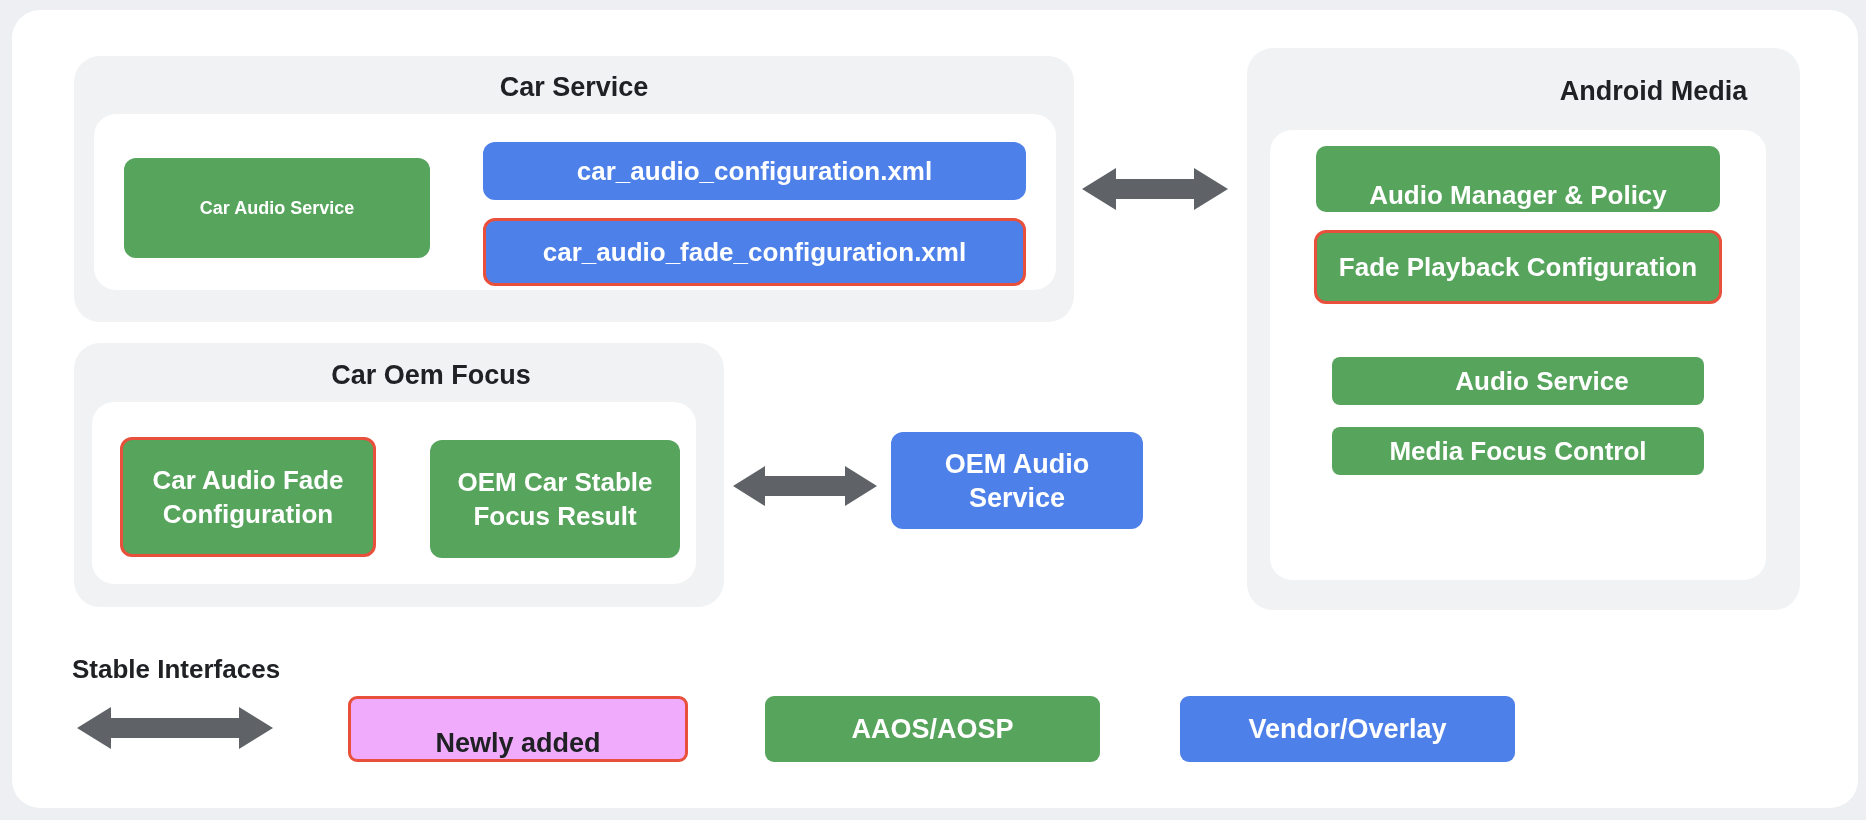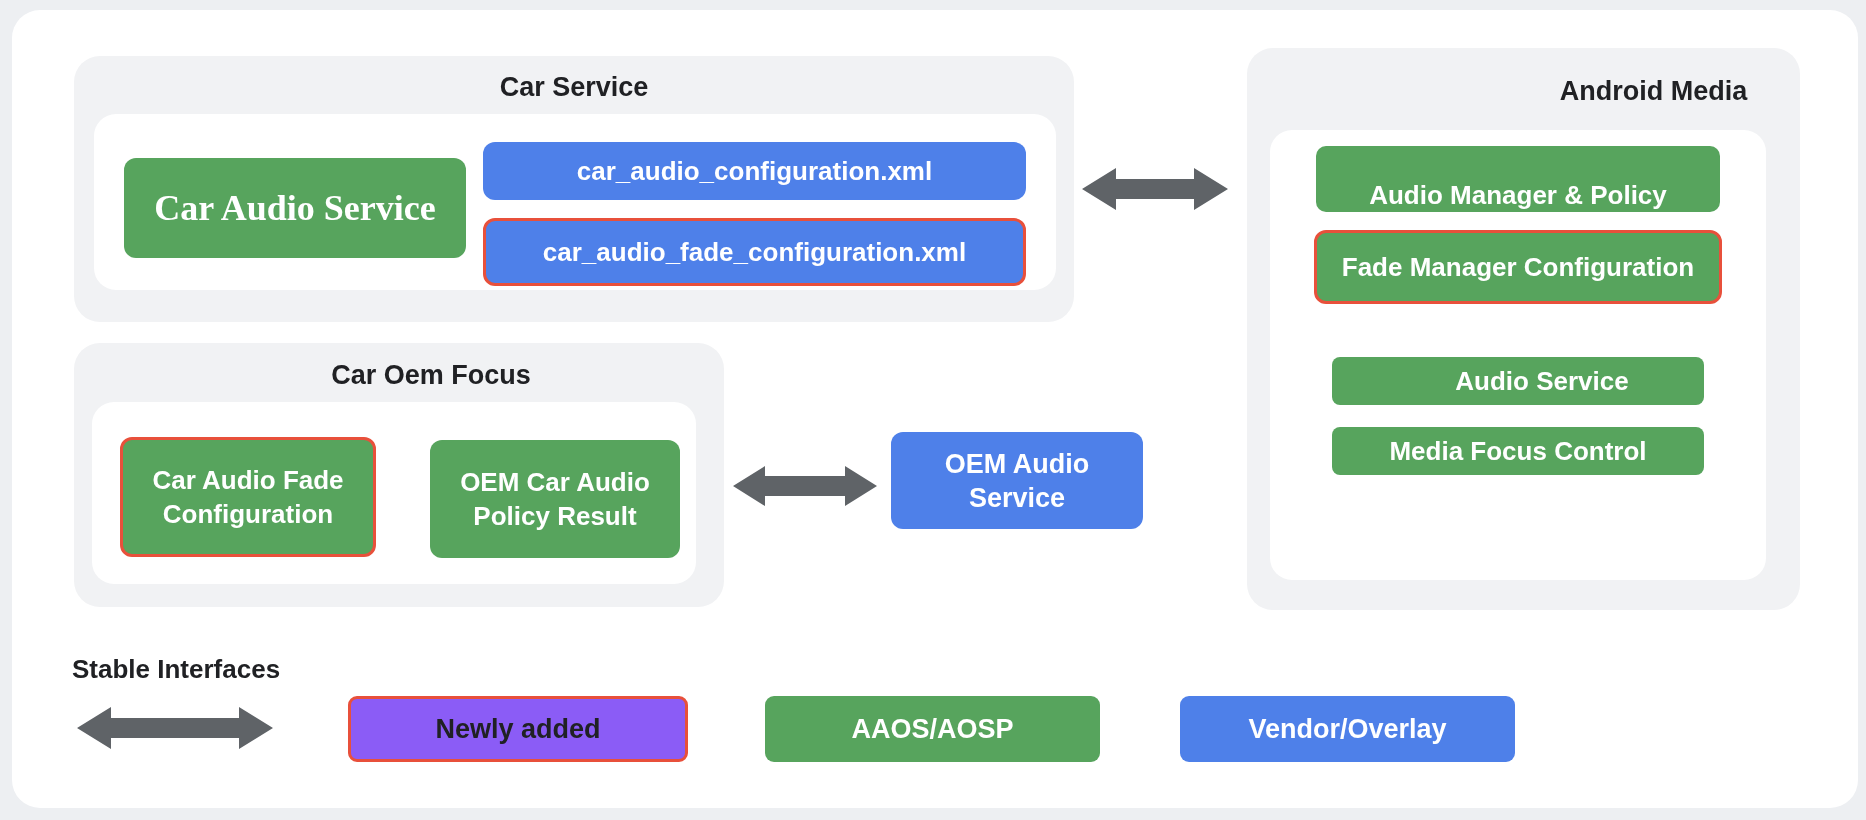--- a/index.html
+++ b/index.html
@@ -39,29 +39,30 @@
   .legend-label{
     position:absolute;font-weight:bold;font-size:26px;
     color:var(--title-text,#202124);
   }
   .legend-box{
     position:absolute;display:flex;align-items:center;justify-content:center;
     font-weight:bold;font-size:27px;border-radius:9px;box-sizing:border-box;
     color:#ffffff;
   }
   .legend-newly{
-    background:#8b5cf6;border:3px solid var(--red,#e8503b);
+    background:#f0abfc;border:3px solid var(--red,#e8503b);
     color:var(--title-text,#202124);
+    align-items:flex-end;
   }
 
   
   #panel-car-service{left:74px;top:56px;width:1000px;height:266px;}
   #title-car-service{left:74px;top:70px;width:1000px;}
   #white-car-service{left:94px;top:114px;width:962px;height:176px;}
-  #box-car-audio-service{left:124px;top:158px;width:342px;height:100px;font-size:36px;font-family:Liberation Serif, serif;}
+  #box-car-audio-service{left:124px;top:158px;width:306px;height:100px;font-size:18px;}
   #box-config-xml{left:483px;top:142px;width:543px;height:58px;}
   #box-fade-config-xml{left:483px;top:218px;width:543px;height:68px;}
 
   #arrow-top{left:1082px;top:168px;}
   #arrow-mid{left:733px;top:466px;}
   #arrow-legend{left:77px;top:707px;}
 
   #panel-android-media{left:1247px;top:48px;width:553px;height:562px;}
   #title-android-media{left:1274px;top:74px;width:663px;margin-left:48px;}
   #white-android-media{left:1270px;top:130px;width:496px;height:450px;}
@@ -107,37 +108,37 @@
     <polygon class="arrow-shape" points="0,21 34,0 34,11 112,11 112,0 146,21 112,42 112,31 34,31 34,42"></polygon>
   </svg>
 
   <div class="panel" id="panel-android-media"></div>
   <div class="panel-title" id="title-android-media">Android Media</div>
   <div class="white-box" id="white-android-media"></div>
   <div class="node green" id="box-audio-manager">
     <span class="inner">Audio Manager &amp; Policy</span>
   </div>
   <div class="node green red-outline" id="box-fade-manager">
-    <span class="inner">Fade Manager Configuration</span>
+    <span class="inner">Fade Playback Configuration</span>
   </div>
   <div class="node green" id="box-audio-service">
     <span class="inner">Audio Service</span>
   </div>
   <div class="node green" id="box-media-focus">
     <span class="inner">Media Focus Control</span>
   </div>
 
   <div class="panel" id="panel-car-oem"></div>
   <div class="panel-title" id="title-car-oem">Car Oem Focus</div>
   <div class="white-box" id="white-car-oem"></div>
   <div class="node green red-outline two-line" id="box-car-audio-fade">
     <span class="inner">Car Audio Fade Configuration</span>
   </div>
   <div class="node green two-line" id="box-oem-focus-result">
-    <span class="inner">OEM Car Audio Policy Result</span>
+    <span class="inner">OEM Car Stable Focus Result</span>
   </div>
 
   <svg class="arrow" id="arrow-mid" width="144" height="40" viewBox="0 0 144 40">
     <polygon class="arrow-shape" points="0,20 32,0 32,10 112,10 112,0 144,20 112,40 112,30 32,30 32,40"></polygon>
   </svg>
 
   <div class="node blue two-line" id="box-oem-audio-service">
     <span class="inner">OEM Audio Service</span>
   </div>
 

